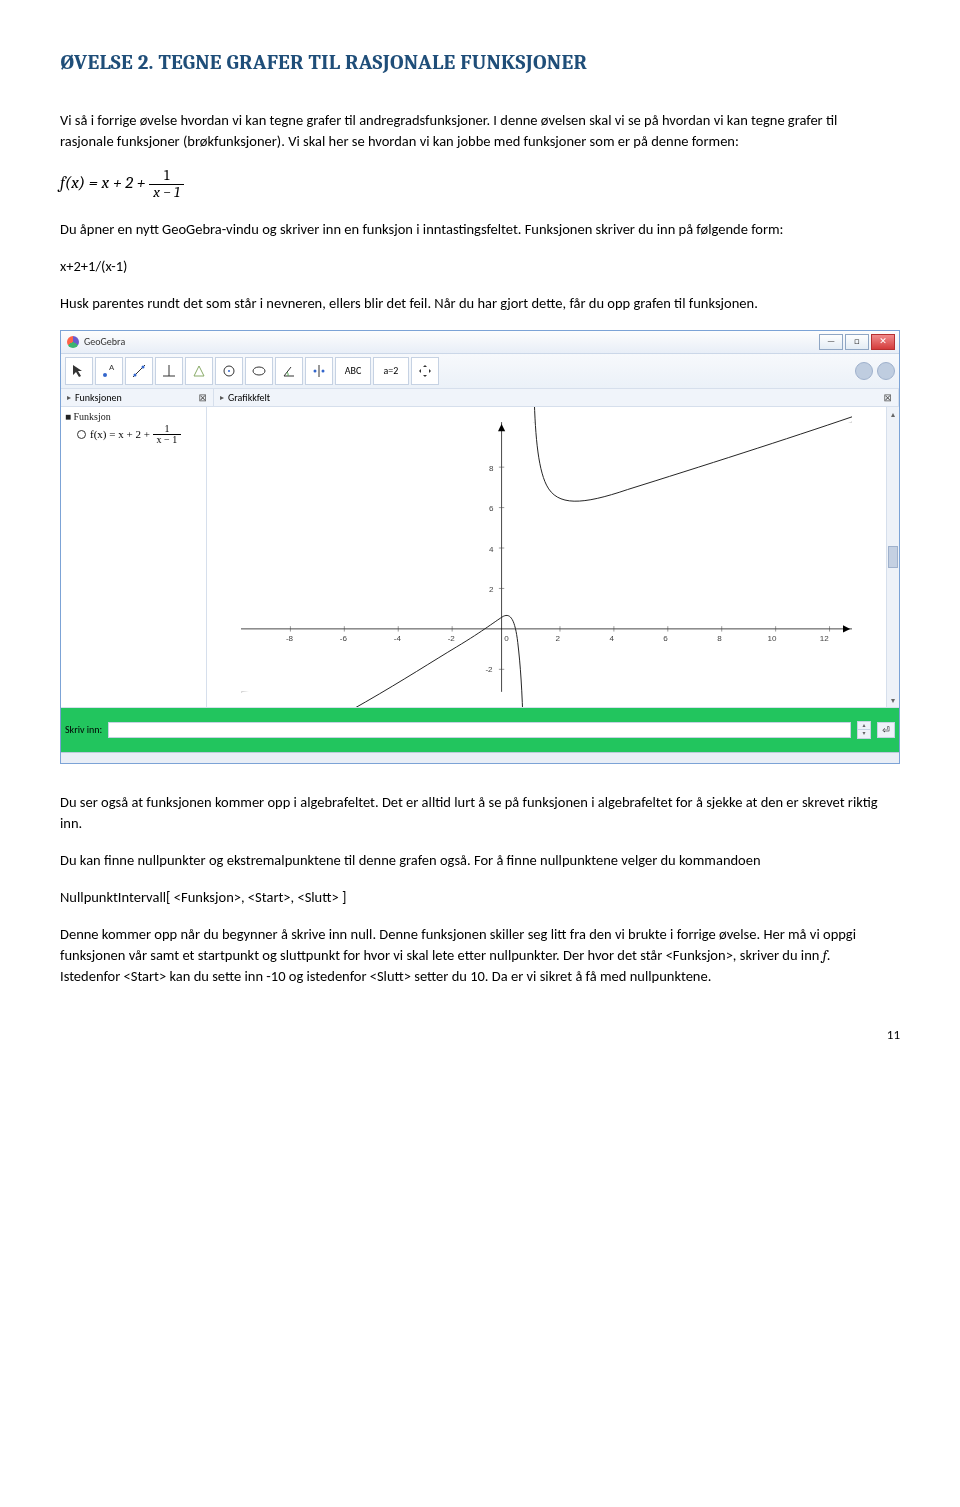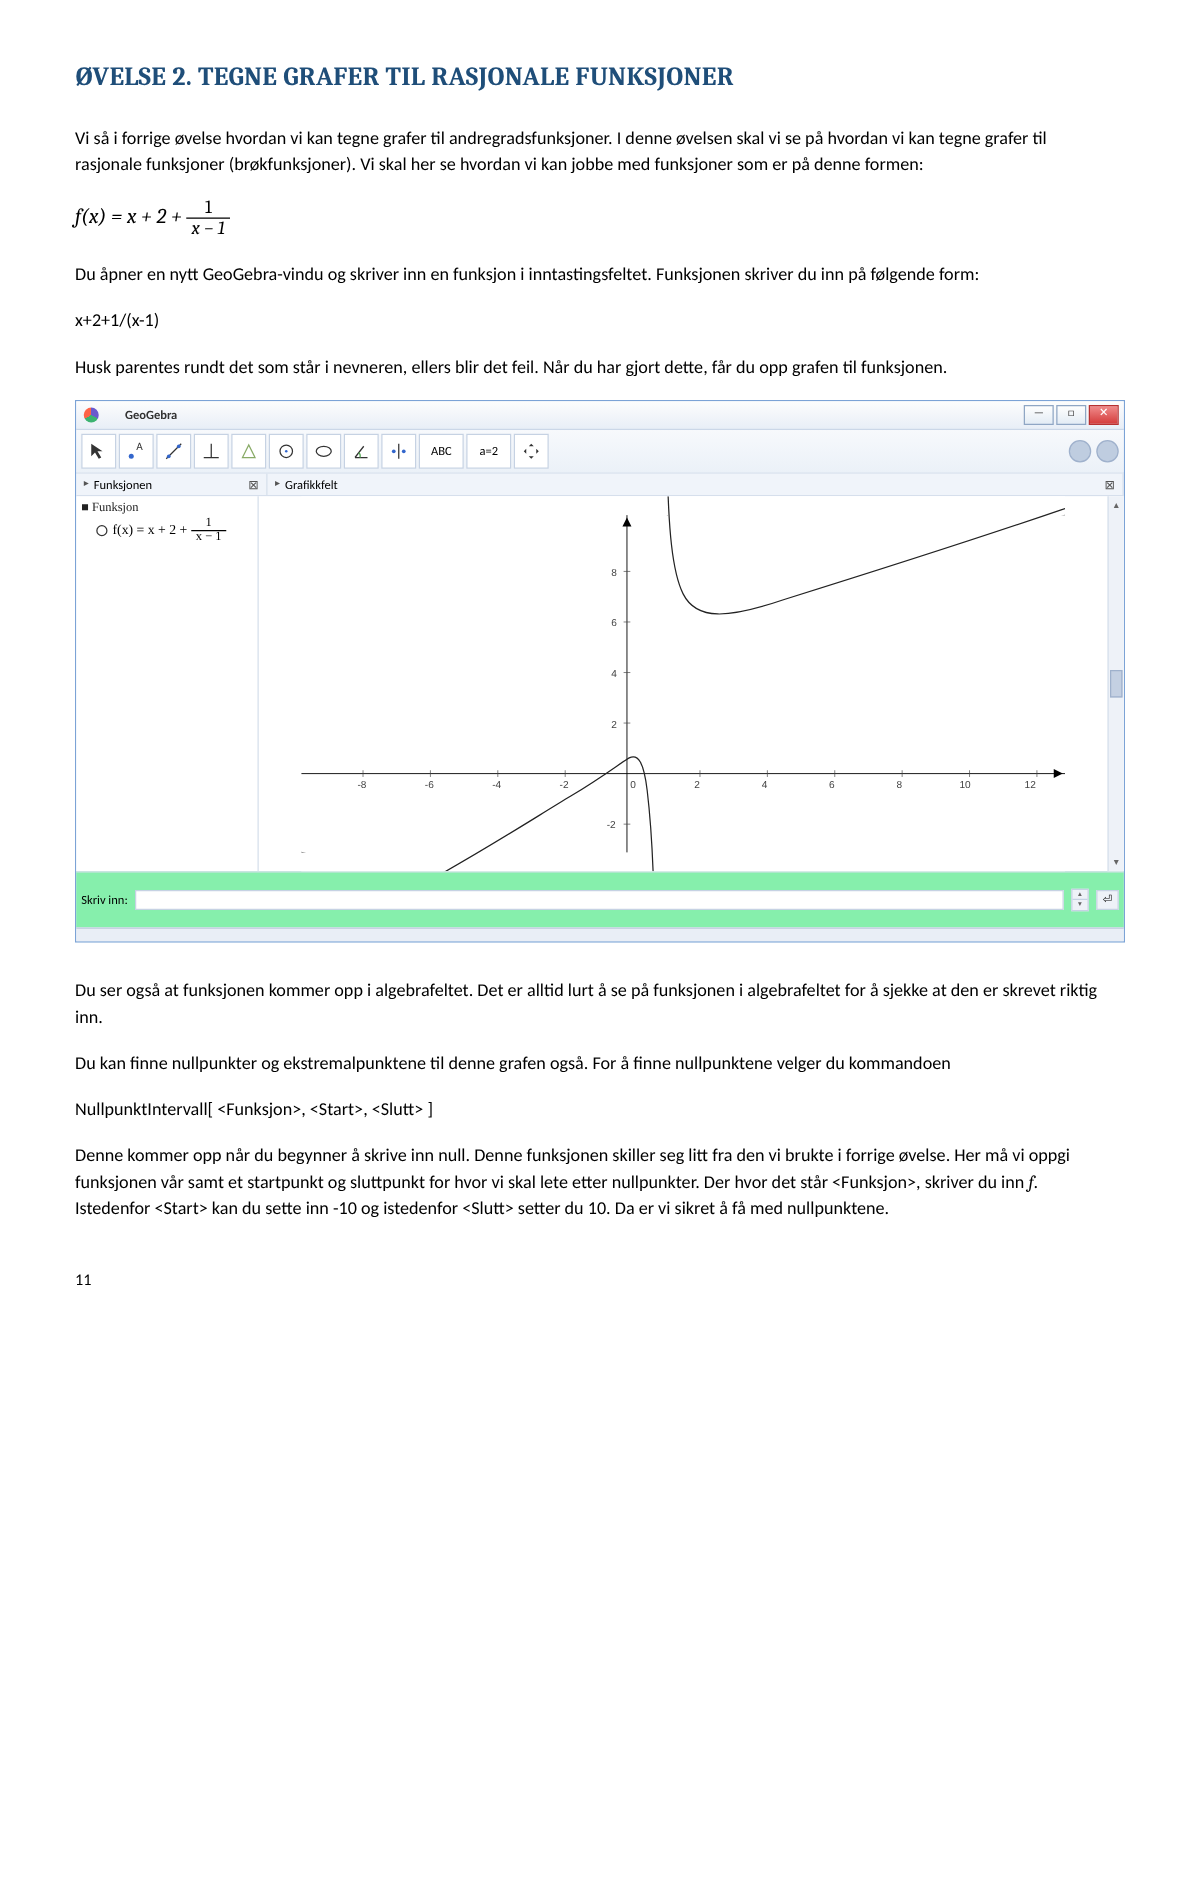--- a/index.html
+++ b/index.html
@@ -9,21 +9,21 @@
     font-size: 14.5px;
     color: #000;
     background: #fff;
     width: 840px;
   }
   h1 {
     font-family: Cambria, Georgia, serif;
     color: #1F4E79;
     font-size: 21px;
     font-weight: bold;
-    margin: 0 0 26px 0;
+    margin: 0 0 36px 0;
     letter-spacing: 0.2px;
   }
   p {
     margin: 0 12px 16px 0;
     line-height: 1.45;
   }
   .formula {
     font-family: Cambria, "Times New Roman", serif;
     font-size: 17px;
     margin: 12px 0 18px 0;
@@ -50,21 +50,21 @@
   }
   .ggb-titlebar {
     display: flex;
     align-items: center;
     justify-content: space-between;
     background: linear-gradient(#fdfdfd, #e8eef7);
     border-bottom: 1px solid #cbd7e8;
     padding: 3px 4px 3px 6px;
     height: 16px;
   }
-  .ggb-titlebar-left { display: flex; align-items: center; gap: 21px; font-weight: bold; }
+  .ggb-titlebar-left { display: flex; align-items: center; gap: 5px; }
   .ggb-logo {
     width: 12px; height: 12px; border-radius: 50%;
     background: conic-gradient(#6a5acd 0 120deg, #3cb371 120deg 240deg, #ff6347 240deg 360deg);
   }
   .ggb-title { color: #333; }
   .winbtns { display: flex; gap: 2px; }
   .winbtn {
     width: 22px; height: 14px;
     border: 1px solid #8fa6c4;
     background: linear-gradient(#fefefe,#e3ecf5);
@@ -126,30 +126,30 @@
     width: 12px; background:#eef2f8; border-left:1px solid #d6dfec;
     display:flex; flex-direction:column; justify-content:space-between; align-items:center;
     padding:2px 0;
   }
   .right-scroll .arr { font-size:8px; color:#666; }
   .right-scroll .thumb { width:8px; height:20px; background:#c4d0e2; border:1px solid #9fb1cc;}
   .inputbar {
     display: flex; align-items: center;
     border-top: 1px solid #d6dfec;
     padding: 13px 4px; gap: 6px;
-    background: #86efac;
+    background: #22c55e;
     font-size: 10px;
     justify-content: center;
   }
   .inputbar .field { flex:1; height:14px; border:1px solid #c6d2e3; background:#fff;}
   .inputbar .stepper { width:12px;height:16px;border:1px solid #c6d2e3;background:#eef2f8;display:flex;flex-direction:column;}
   .inputbar .stepper div{flex:1;font-size:6px;text-align:center;line-height:7px;color:#666;border-bottom:1px solid #c6d2e3;}
   .inputbar .enter { width:16px;height:14px;border:1px solid #c6d2e3;background:#eef2f8;font-size:9px;text-align:center;line-height:14px;}
   .sb { display:flex; border-top:1px solid #bcc9dc; height:10px; background:#e9eef6;}
-  .page-num { text-align:left; font-size:13px; margin-top:40px;}
+  .page-num { text-align:right; font-size:13px; margin-top:40px;}
   .ital { font-family: Cambria, serif; font-style: italic; }
 </style>
 </head>
 <body>
 
 <h1>ØVELSE 2. TEGNE GRAFER TIL RASJONALE FUNKSJONER</h1>
 
 <p>Vi så i forrige øvelse hvordan vi kan tegne grafer til andregradsfunksjoner. I denne øvelsen skal vi se på hvordan vi kan tegne grafer til rasjonale funksjoner (brøkfunksjoner). Vi skal her se hvordan vi kan jobbe med funksjoner som er på denne formen:</p>
 
 <div class="formula">

